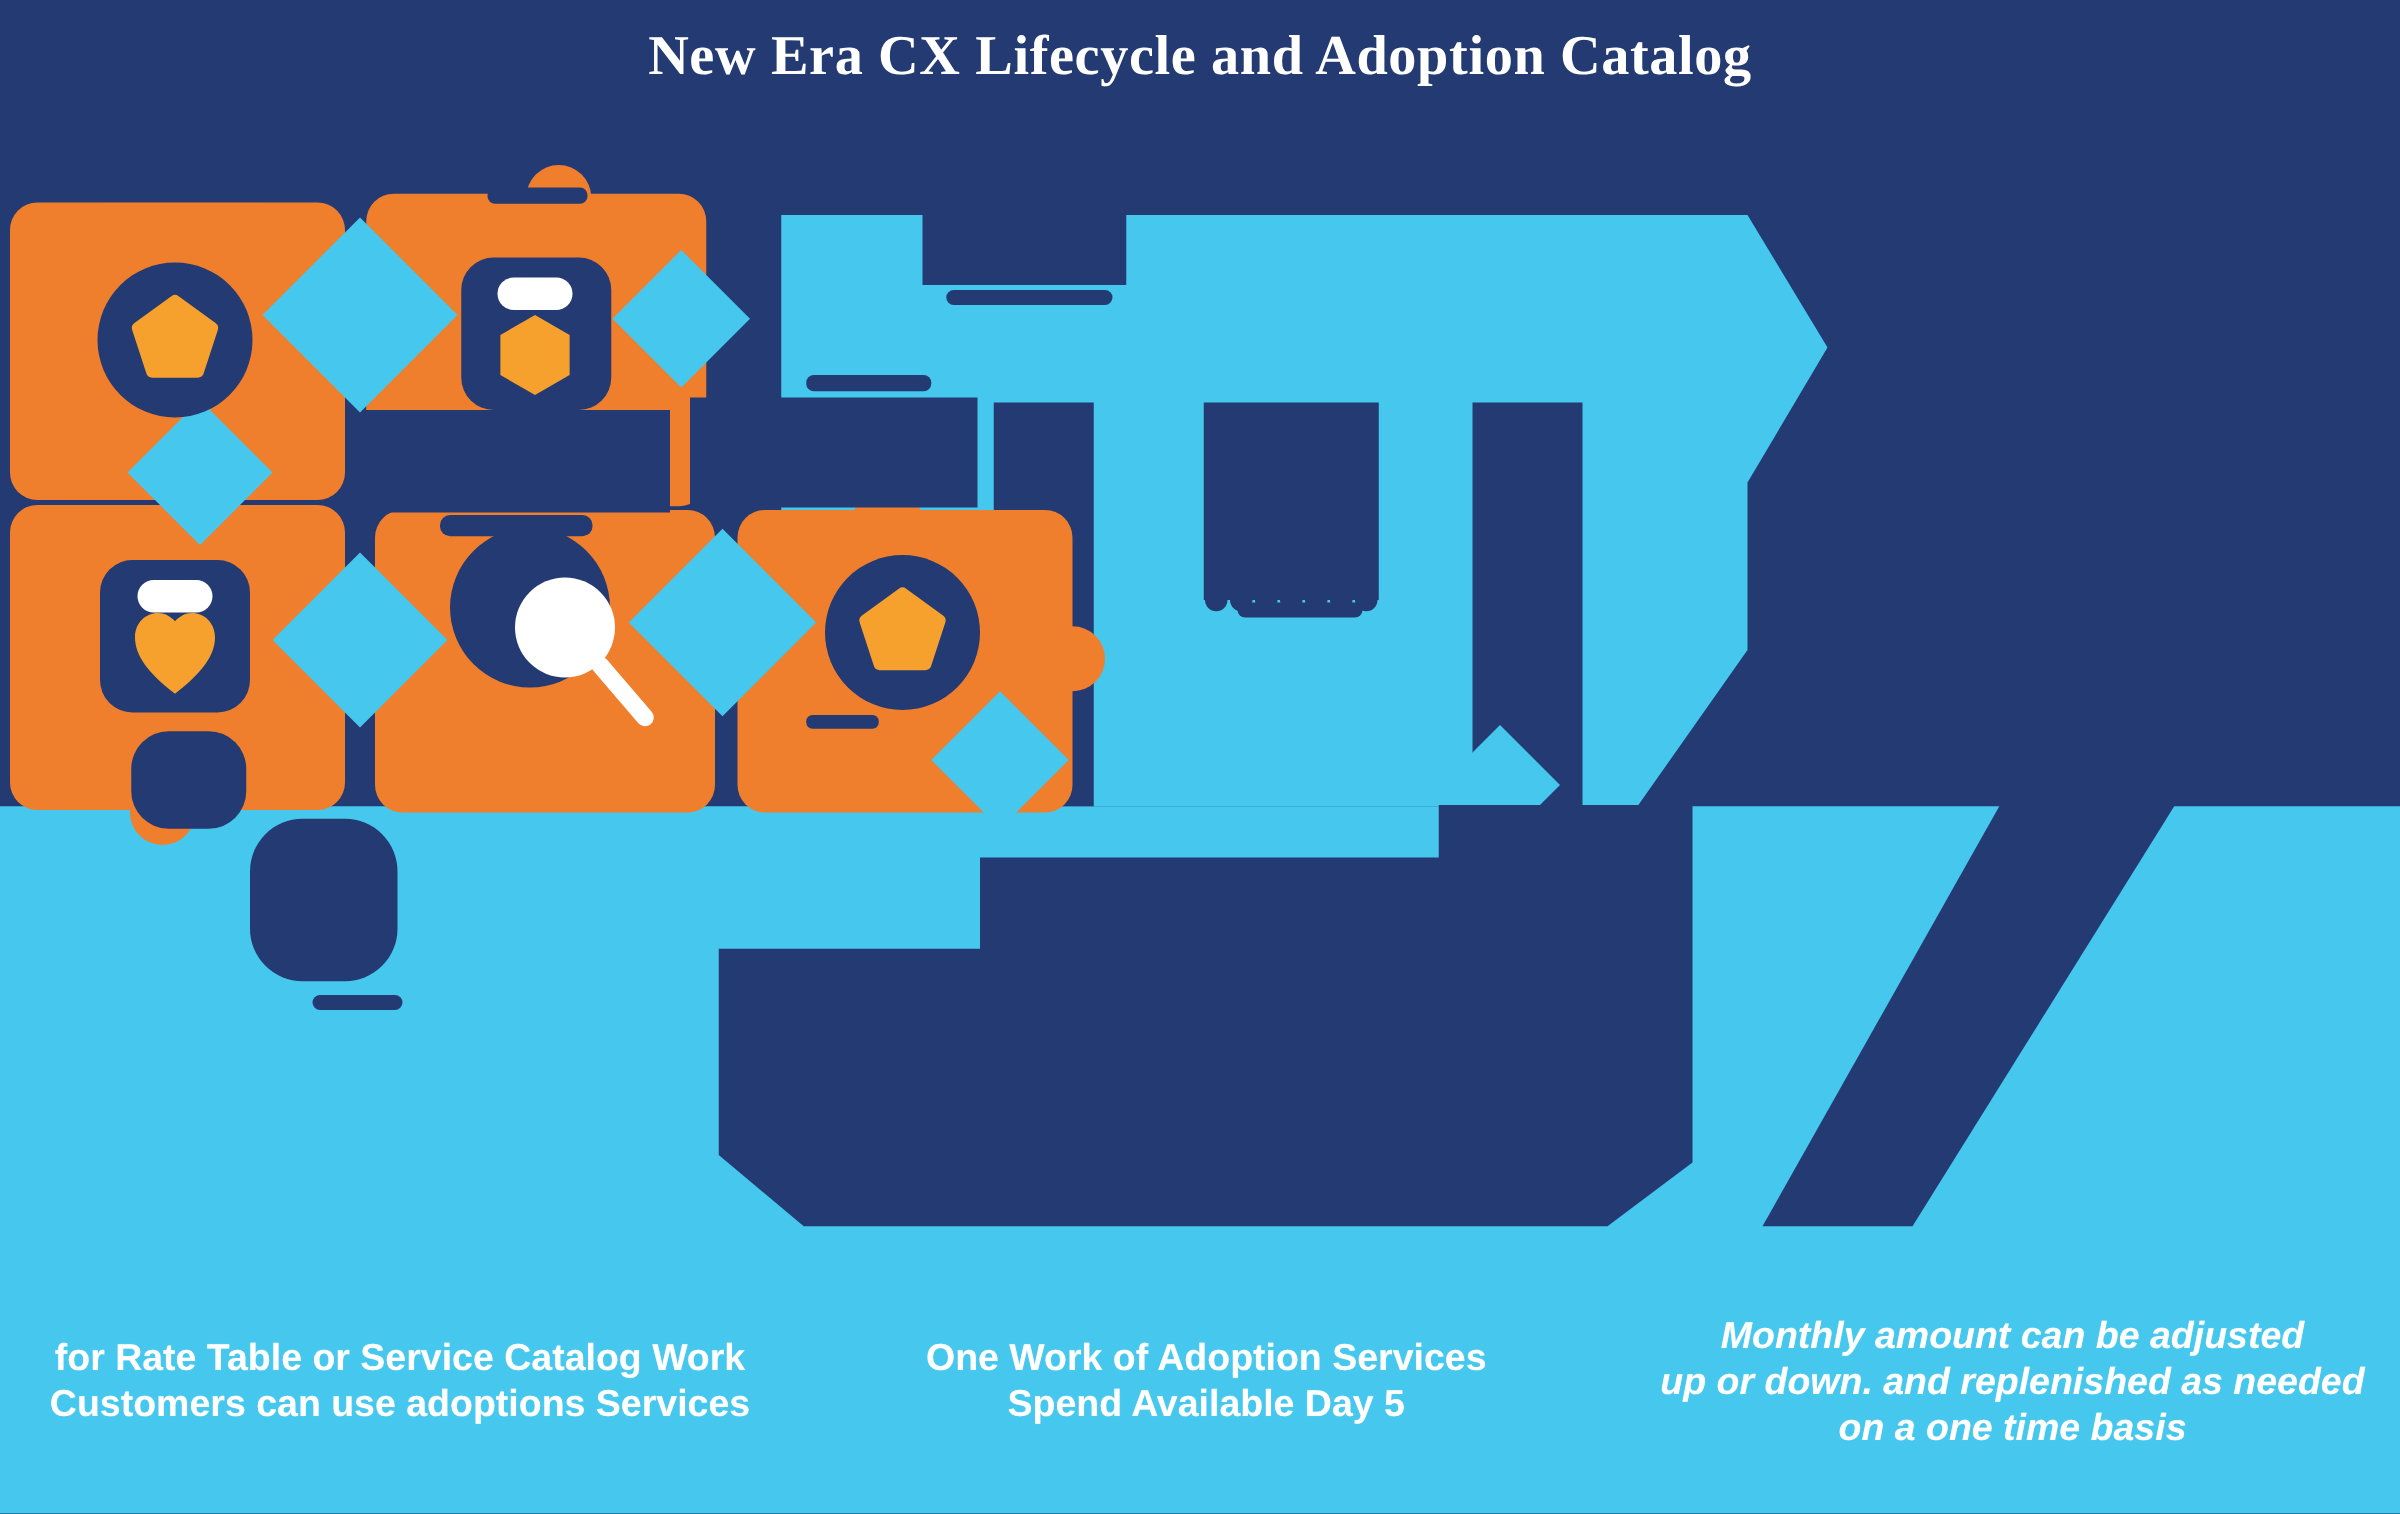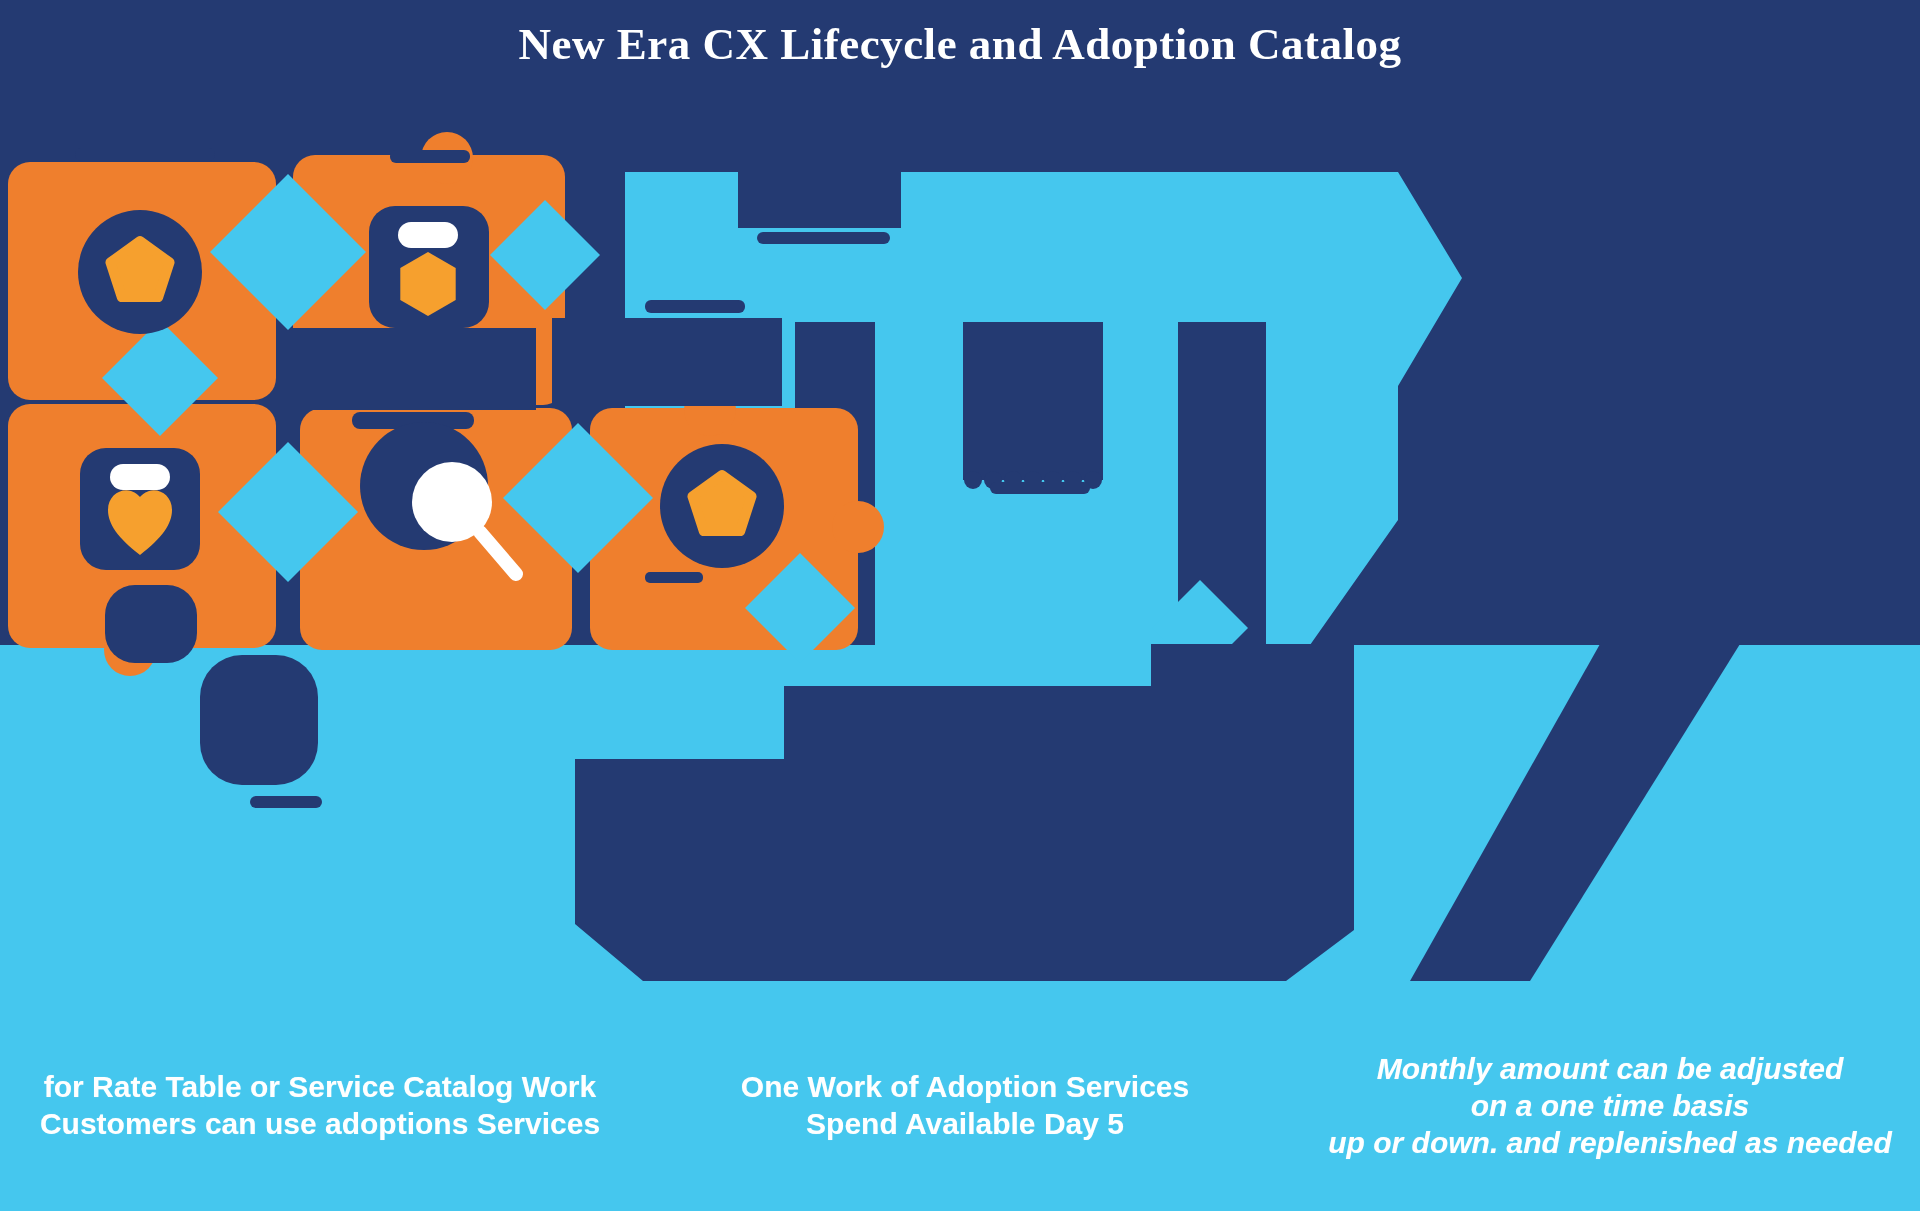--- a/index.html
+++ b/index.html
@@ -142,17 +142,17 @@
   <div class="caption caption-1">
     <div>for Rate Table or Service Catalog Work</div>
     <div>Customers can use adoptions Services</div>
   </div>
   <div class="caption caption-2">
     <div>One Work of Adoption Services</div>
     <div>Spend Available Day 5</div>
   </div>
   <div class="caption caption-3">
     <div>Monthly amount can be adjusted</div>
+    <div>up or down. and replenished as needed</div>
     <div>on a one time basis</div>
-    <div>up or down. and replenished as needed</div>
   </div>
 
 </div>
 
 </body></html>

